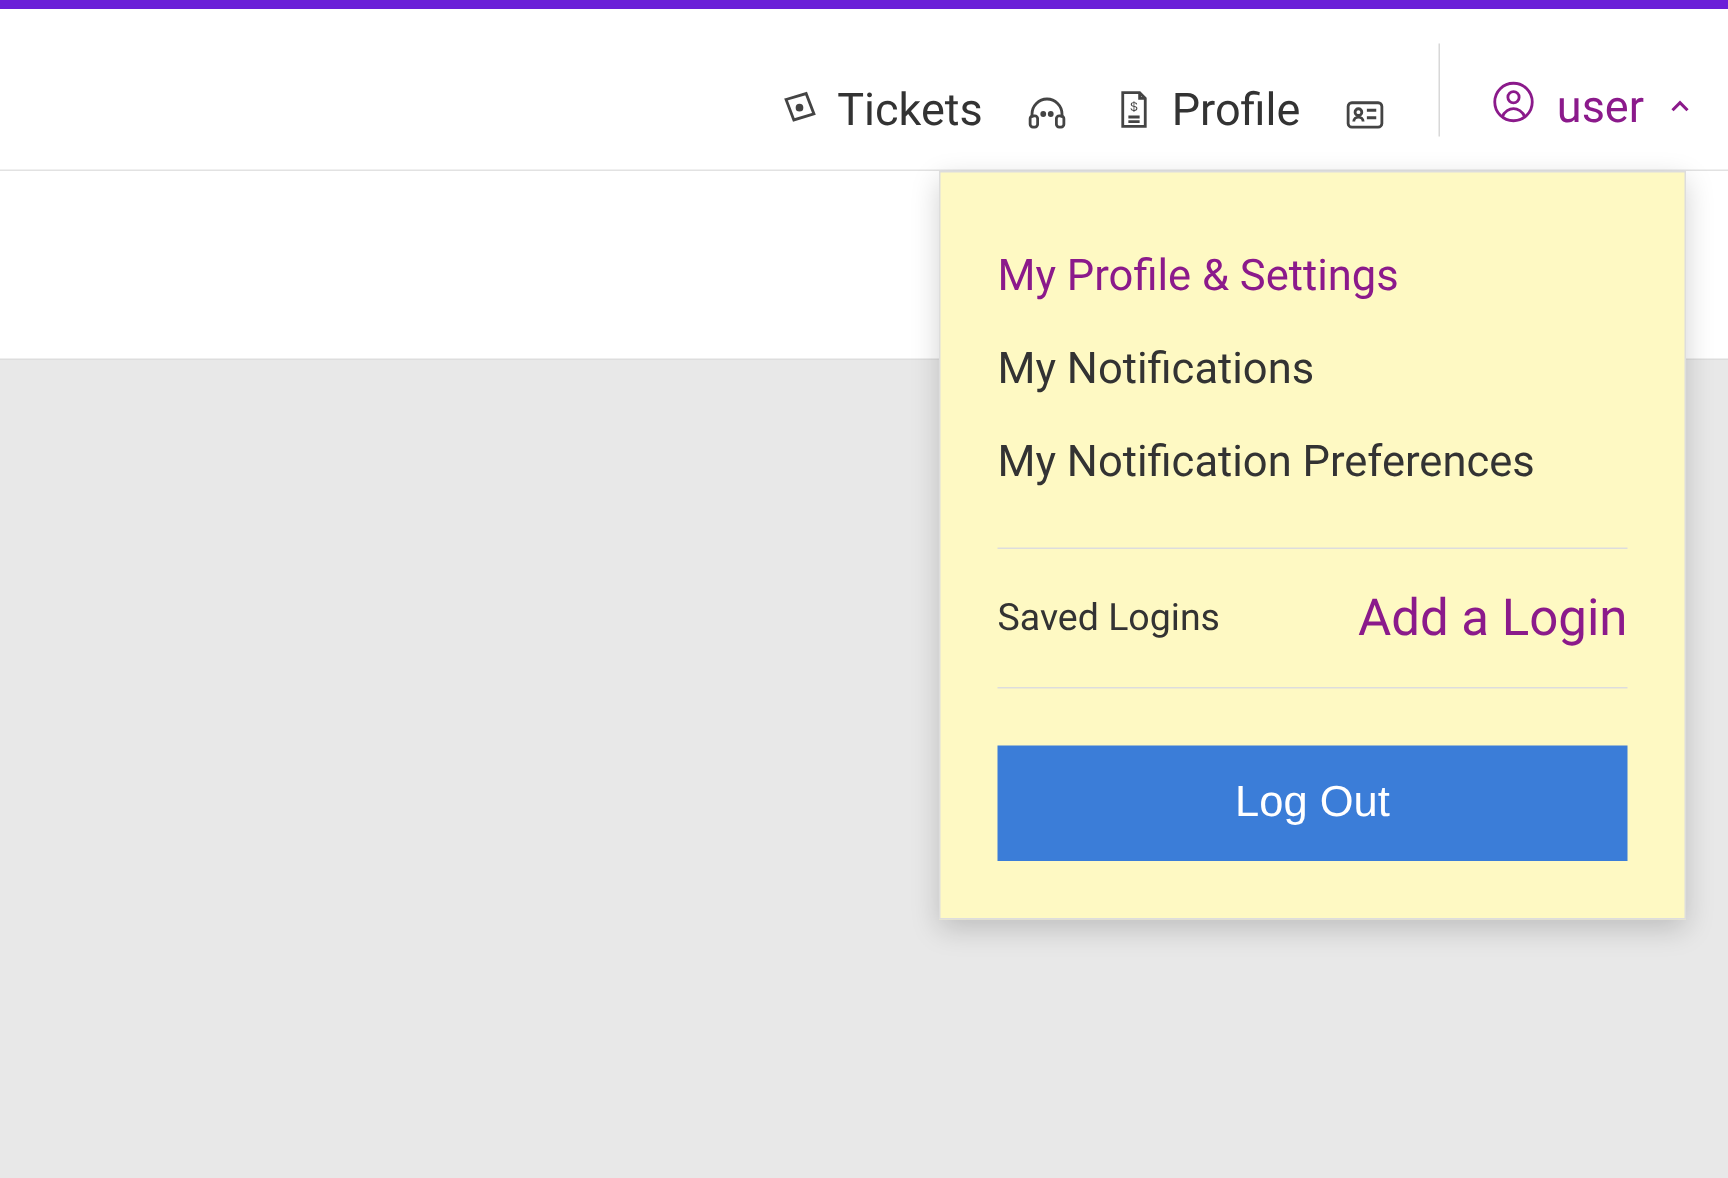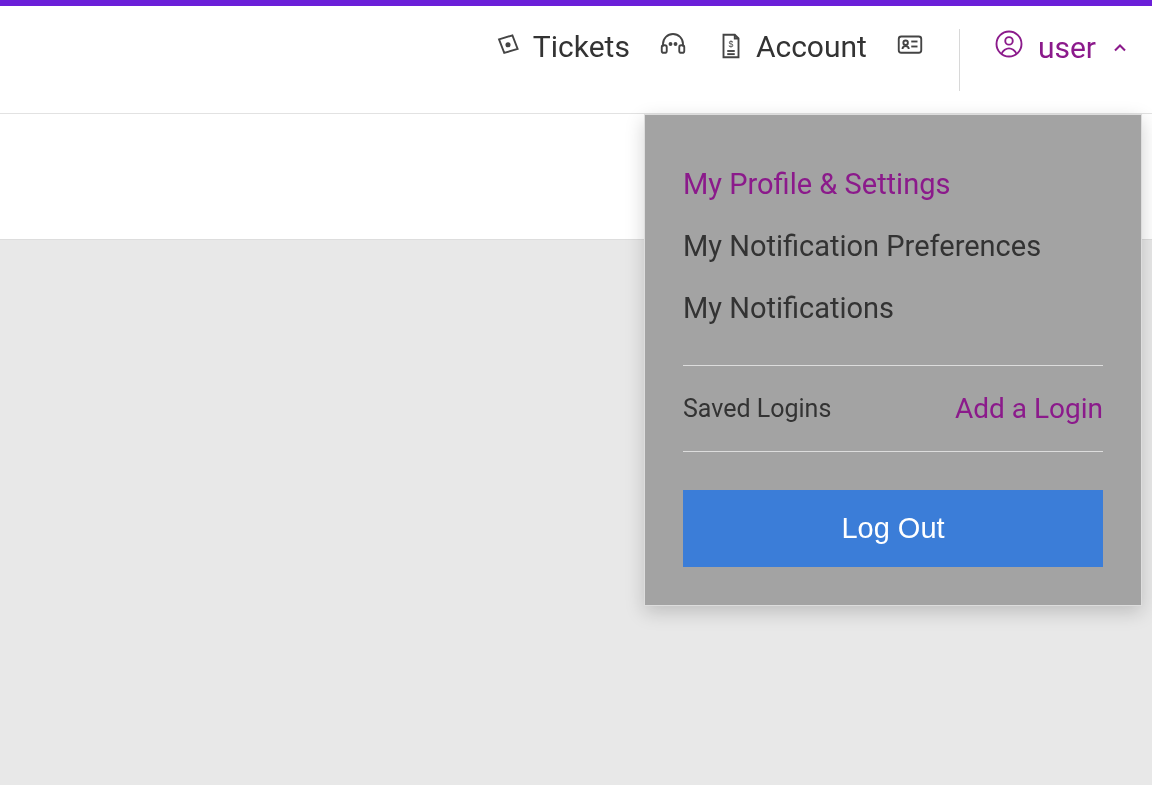--- a/index.html
+++ b/index.html
@@ -18,21 +18,21 @@
     background: #fff;
     height: 108px;
     display: flex;
     align-items: center;
     justify-content: flex-end;
     padding-right: 22px;
     border-bottom: 1px solid #e2e2e2;
   }
   .nav-items {
     display: flex;
-    align-items: flex-start;
+    align-items: flex-end;
     gap: 28px;
   }
   .nav-item {
     display: flex;
     align-items: center;
     gap: 10px;
     font-size: 30px;
     color: #333;
     cursor: pointer;
     font-weight: 400;
@@ -62,23 +62,23 @@
   .user-icon svg { width: 30px; height: 30px; }
   .chevron-icon svg { width: 20px; height: 20px; }
   .subheader {
     background: #fff;
     height: 126px;
     border-bottom: 1px solid #ddd;
   }
   .dropdown {
     position: absolute;
     top: 114px;
-    right: 10px;
+    right: 28px;
     width: 498px;
-    background: #a3a3a3;
+    background: #fef9c3;
     border: 1px solid #ddd;
     box-shadow: 0 6px 18px rgba(0,0,0,0.18);
     padding: 38px;
   }
   .dropdown-link {
     font-size: 29px;
     color: #333;
     padding: 14px 0;
     cursor: pointer;
     font-weight: 400;
@@ -92,21 +92,21 @@
     margin: 26px 0;
   }
   .saved-logins-row {
     display: flex;
     justify-content: space-between;
     align-items: center;
     font-size: 25px;
     text-align: right;
   }
   .saved-logins-label { color: #333; }
-  .add-login-link { color: #8b1a8b; cursor: pointer; font-size: 28px;}
+  .add-login-link { color: #8b1a8b; cursor: pointer; font-size: 34px;}
   .logout-btn {
     width: 100%;
     background: #3b7dd8;
     color: #fff;
     font-size: 29px;
     padding: 22px 0;
     text-align: center;
     border: none;
     cursor: pointer;
     margin-top: 12px;
@@ -146,21 +146,21 @@
     <div class="nav-item">
       <span class="nav-icon">
         <svg viewBox="0 0 24 24" fill="none" stroke="#444" stroke-width="1.5">
           <path d="M6 3h9l3 3v15H6z"></path>
           <path d="M15 3v3h3"></path>
           <text x="12" y="13" font-size="7" text-anchor="middle" fill="#444" stroke="none" font-family="Arial">$</text>
           <line x1="9" y1="16" x2="15" y2="16"></line>
           <line x1="9" y1="18.5" x2="15" y2="18.5"></line>
         </svg>
       </span>
-      <span>Account</span>
+      <span>Profile</span>
     </div>
 
     <div class="nav-item">
       <span class="nav-icon">
         <svg viewBox="0 0 24 24" fill="none" stroke="#444" stroke-width="1.5">
           <rect x="3" y="6" width="18" height="13" rx="2"></rect>
           <circle cx="8.5" cy="11" r="1.8"></circle>
           <path d="M6 16c0-1.4 1.2-2.3 2.5-2.3S11 14.6 11 16"></path>
           <line x1="13" y1="10" x2="18" y2="10"></line>
           <line x1="13" y1="14" x2="18" y2="14"></line>
@@ -186,22 +186,22 @@
       </span>
     </div>
 
   </div>
 </div>
 
 <div class="subheader"></div>
 
 <div class="dropdown">
   <div class="dropdown-link active">My Profile &amp; Settings</div>
+  <div class="dropdown-link">My Notifications</div>
   <div class="dropdown-link">My Notification Preferences</div>
-  <div class="dropdown-link">My Notifications</div>
 
   <hr class="dropdown-divider">
 
   <div class="saved-logins-row">
     <span class="saved-logins-label">Saved Logins</span>
     <span class="add-login-link">Add a Login</span>
   </div>
 
   <hr class="dropdown-divider">
 

